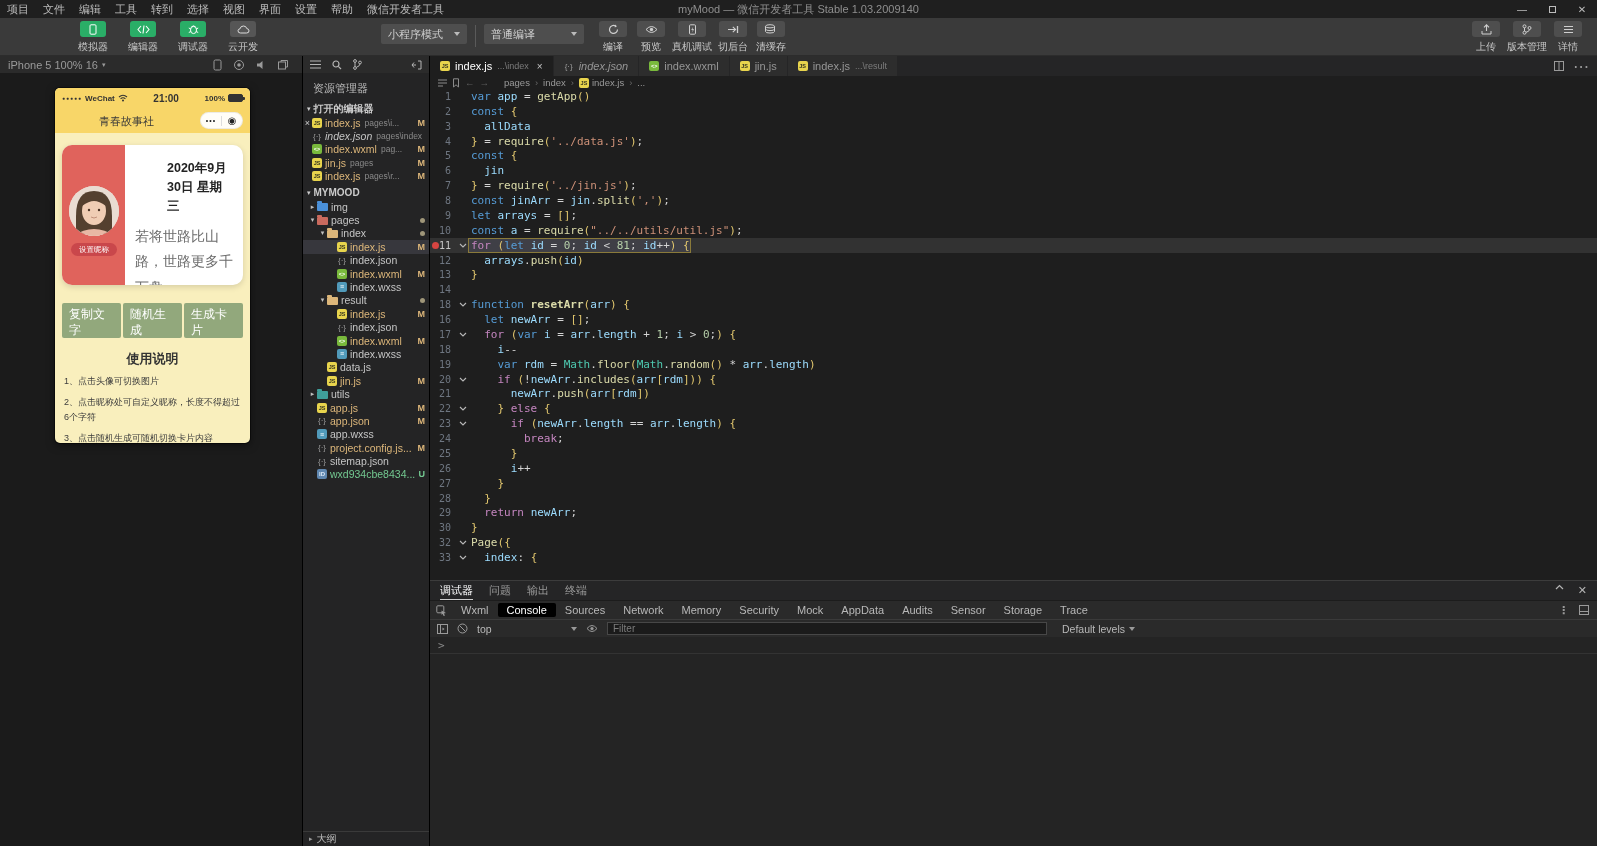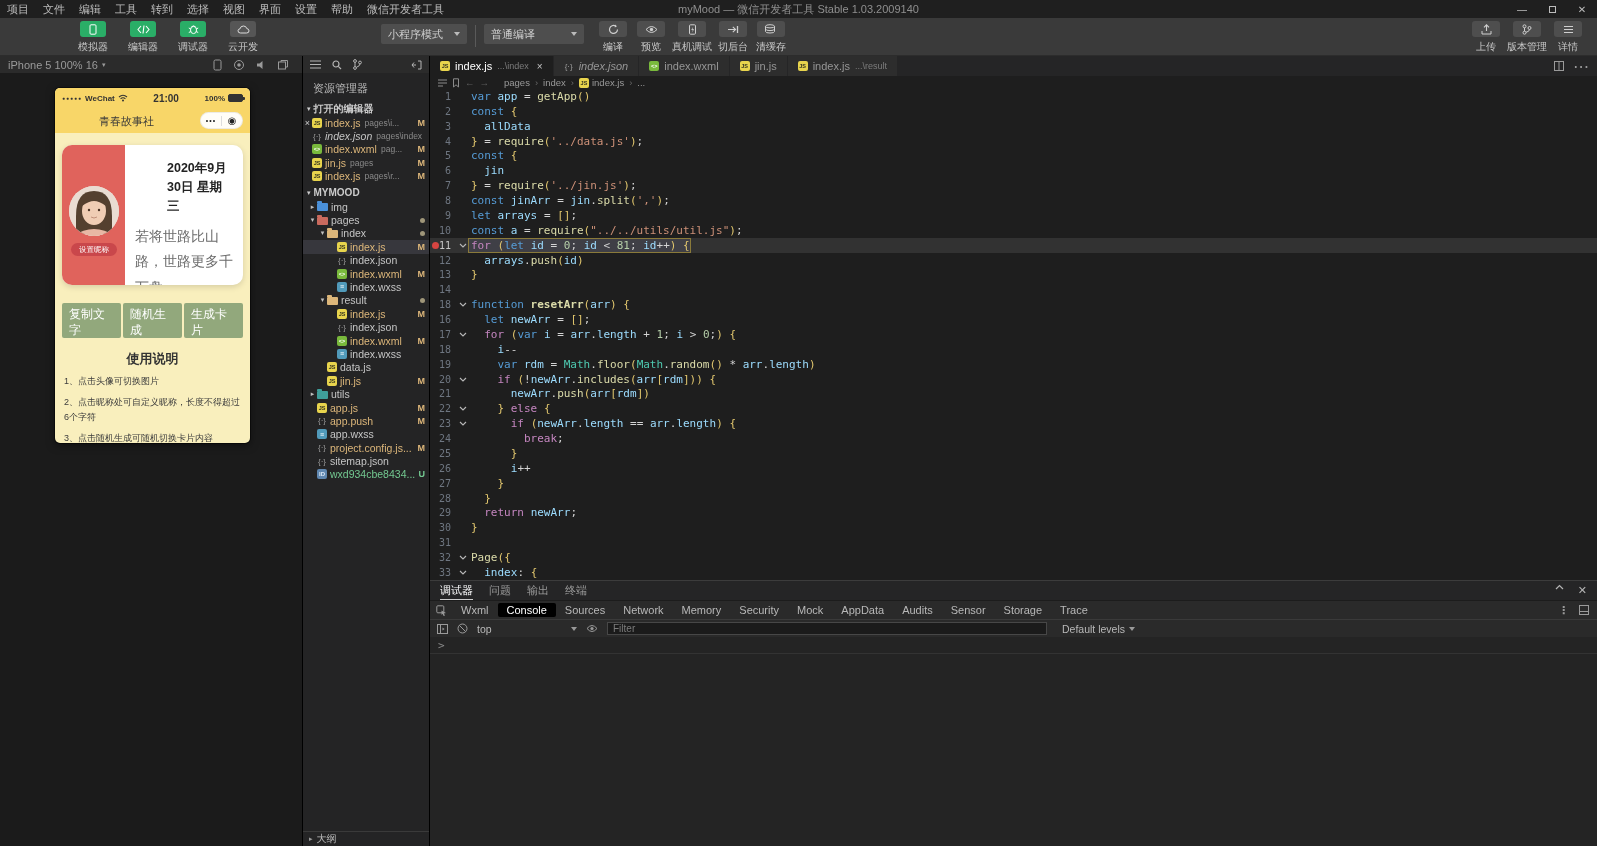--- a/index.html
+++ b/index.html
@@ -584,21 +584,21 @@
           <div class="trow" style="padding-left:5px">
             <span class="arr"></span>
             <span class="fi fi-js">JS</span>
             <span class="fname mod">app.js</span>
             <span class="hsp"></span>
             <span class="badge">M</span>
           </div>
           <div class="trow" style="padding-left:5px">
             <span class="arr"></span>
             <span class="fi fi-json">{·}</span>
-            <span class="fname mod">app.push</span>
+            <span class="fname mod">app.json</span>
             <span class="hsp"></span>
             <span class="badge">M</span>
           </div>
           <div class="trow" style="padding-left:5px">
             <span class="arr"></span>
             <span class="fi fi-wxss">≡</span>
             <span class="fname">app.wxss</span>
             <span class="hsp"></span>
           </div>
           <div class="trow" style="padding-left:5px">
@@ -734,21 +734,20 @@
           <div class="code-line"><span class="ln">23</span><span class="fold"><svg width="8" height="7" viewBox="0 0 8 7">
                 <path d="M1 2 L4 5 L7 2" fill="none" stroke="#b9b9b9" stroke-width="1.1"></path>
               </svg></span><span class="ct">      <i class="t-ctl" style="font-style: normal;">if</i> <i class="t-brk" style="font-style: normal;">(</i><i class="t-var" style="font-style: normal;">newArr</i><i class="t-op" style="font-style: normal;">.</i><i class="t-var" style="font-style: normal;">length</i> <i class="t-op" style="font-style: normal;">=</i><i class="t-op" style="font-style: normal;">=</i> <i class="t-var" style="font-style: normal;">arr</i><i class="t-op" style="font-style: normal;">.</i><i class="t-var" style="font-style: normal;">length</i><i class="t-brk" style="font-style: normal;">)</i> <i class="t-brk" style="font-style: normal;">{</i></span></div>
           <div class="code-line"><span class="ln">24</span><span class="fold"></span><span class="ct">        <i class="t-ctl" style="font-style: normal;">break</i><i class="t-op" style="font-style: normal;">;</i></span></div>
           <div class="code-line"><span class="ln">25</span><span class="fold"></span><span class="ct">      <i class="t-brk" style="font-style: normal;">}</i></span></div>
           <div class="code-line"><span class="ln">26</span><span class="fold"></span><span class="ct">      <i class="t-var" style="font-style: normal;">i</i><i class="t-op" style="font-style: normal;">+</i><i class="t-op" style="font-style: normal;">+</i></span></div>
           <div class="code-line"><span class="ln">27</span><span class="fold"></span><span class="ct">    <i class="t-brk" style="font-style: normal;">}</i></span></div>
           <div class="code-line"><span class="ln">28</span><span class="fold"></span><span class="ct">  <i class="t-brk" style="font-style: normal;">}</i></span></div>
           <div class="code-line"><span class="ln">29</span><span class="fold"></span><span class="ct">  <i class="t-ctl" style="font-style: normal;">return</i> <i class="t-var" style="font-style: normal;">newArr</i><i class="t-op" style="font-style: normal;">;</i></span></div>
           <div class="code-line"><span class="ln">30</span><span class="fold"></span><span class="ct"><i class="t-brk" style="font-style: normal;">}</i></span></div>
-          <div class="code-line"><span class="ln">31</span><span class="fold"></span><span class="ct"></span></div>
           <div class="code-line"><span class="ln">32</span><span class="fold"><svg width="8" height="7" viewBox="0 0 8 7">
                 <path d="M1 2 L4 5 L7 2" fill="none" stroke="#b9b9b9" stroke-width="1.1"></path>
               </svg></span><span class="ct"><i class="t-fn" style="font-style: normal;">Page</i><i class="t-brk" style="font-style: normal;">(</i><i class="t-brk" style="font-style: normal;">{</i></span></div>
           <div class="code-line"><span class="ln">33</span><span class="fold"><svg width="8" height="7" viewBox="0 0 8 7">
                 <path d="M1 2 L4 5 L7 2" fill="none" stroke="#b9b9b9" stroke-width="1.1"></path>
               </svg></span><span class="ct">  <i class="t-var" style="font-style: normal;">index</i><i class="t-op" style="font-style: normal;">:</i> <i class="t-brk" style="font-style: normal;">{</i></span></div>
         </div>
 
       <div class="dbg">
         <div class="dbg-tabs" id="dbg-tabs">

